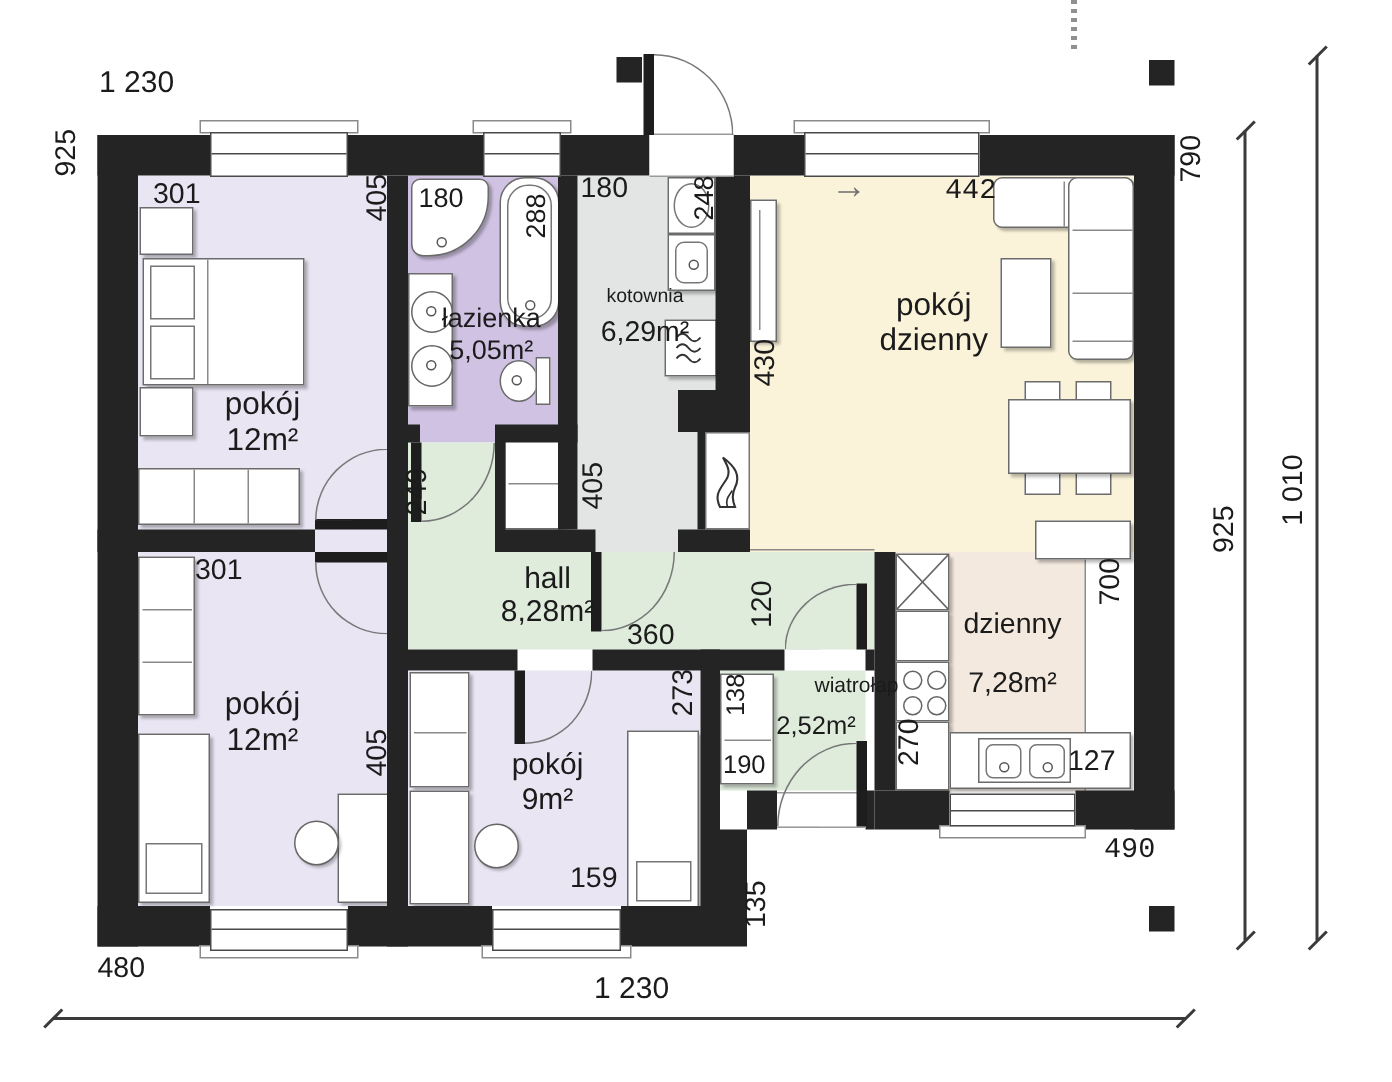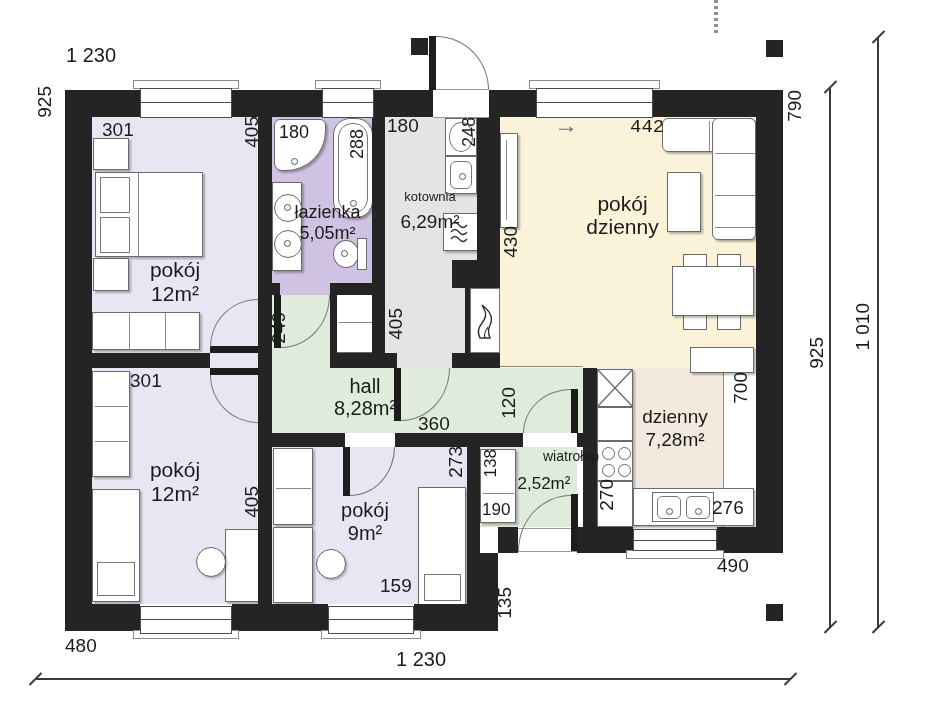--- a/index.html
+++ b/index.html
@@ -271,21 +271,21 @@
   <div class="rlabel" style="left:560px;top:193px;width:125px;font-size:21px;">pokój</div>
   <div class="rlabel" style="left:560px;top:216px;width:125px;font-size:21px;">dzienny</div>
 
   <div class="rlabel" style="left:320px;top:376px;width:90px;font-size:20px;">hall</div>
   <div class="rlabel" style="left:310px;top:398px;width:110px;font-size:20px;">8,28m²</div>
 
   <div class="rlabel" style="left:530px;top:449px;width:82px;font-size:14px;">wiatrołap</div>
   <div class="rlabel" style="left:506px;top:475px;width:76px;font-size:17px;">2,52m²</div>
 
   <div class="rlabel" style="left:630px;top:407px;width:90px;font-size:19px;">dzienny</div>
-  <div class="rlabel" style="left:630px;top:430px;width:90px;font-size:19px;">7,28m²</div>
+  <div class="rlabel" style="left:630px;top:446px;width:90px;font-size:19px;">7,28m²</div>
 
   <div class="rlabel" style="left:115px;top:459px;width:120px;font-size:21px;">pokój</div>
   <div class="rlabel" style="left:115px;top:483px;width:120px;font-size:21px;">12m²</div>
 
   <div class="rlabel" style="left:330px;top:500px;width:70px;font-size:20px;">pokój</div>
   <div class="rlabel" style="left:330px;top:523px;width:70px;font-size:20px;">9m²</div>
 
   <div class="dim" style="left:66px;top:44px;font-size:20px;">1 230</div>
   <div class="dim dimv" style="left:34px;top:86px;">925</div>
   <div class="dim" style="left:102px;top:119px;">301</div>
@@ -302,22 +302,22 @@
   <div class="dim" style="left:418px;top:413px;">360</div>
   <div class="dim dimv" style="left:498px;top:387px;">120</div>
   <div class="dim" style="left:130px;top:370px;">301</div>
   <div class="dim dimv" style="left:241px;top:486px;">405</div>
   <div class="dim dimv" style="left:445px;top:446px;">273</div>
   <div class="dim" style="left:380px;top:575px;">159</div>
   <div class="dim dimv" style="left:481px;top:449px;font-size:17px;">138</div>
   <div class="dim" style="left:482px;top:500px;font-size:17px;">190</div>
   <div class="dim dimv" style="left:730px;top:372px;">700</div>
   <div class="dim dimv" style="left:596px;top:479px;">270</div>
-  <div class="dim" style="left:712px;top:497px;">276</div>
-  <div class="dim" style="left:717px;top:555px;">490</div>
+  <div class="dim" style="left:712px;top:497px;">127</div>
+  <div class="dim" style="left:736px;top:555px;font-family:Liberation Mono, monospace;">490</div>
   <div class="dim dimv" style="left:494px;top:587px;">135</div>
   <div class="dim" style="left:65px;top:635px;">480</div>
   <div class="dim" style="left:396px;top:648px;font-size:20px;">1 230</div>
   <div class="dim dimv" style="left:806px;top:337px;">925</div>
   <div class="dim dimv" style="left:852px;top:303px;">1 010</div>
 
   <div class="dline" style="left:35px;top:678px;width:755px;height:2px;"></div>
   <div class="tick" style="left:27px;top:678px;"></div>
   <div class="tick" style="left:782px;top:678px;"></div>
   <div class="dline" style="left:829px;top:87px;width:2px;height:540px;"></div>

